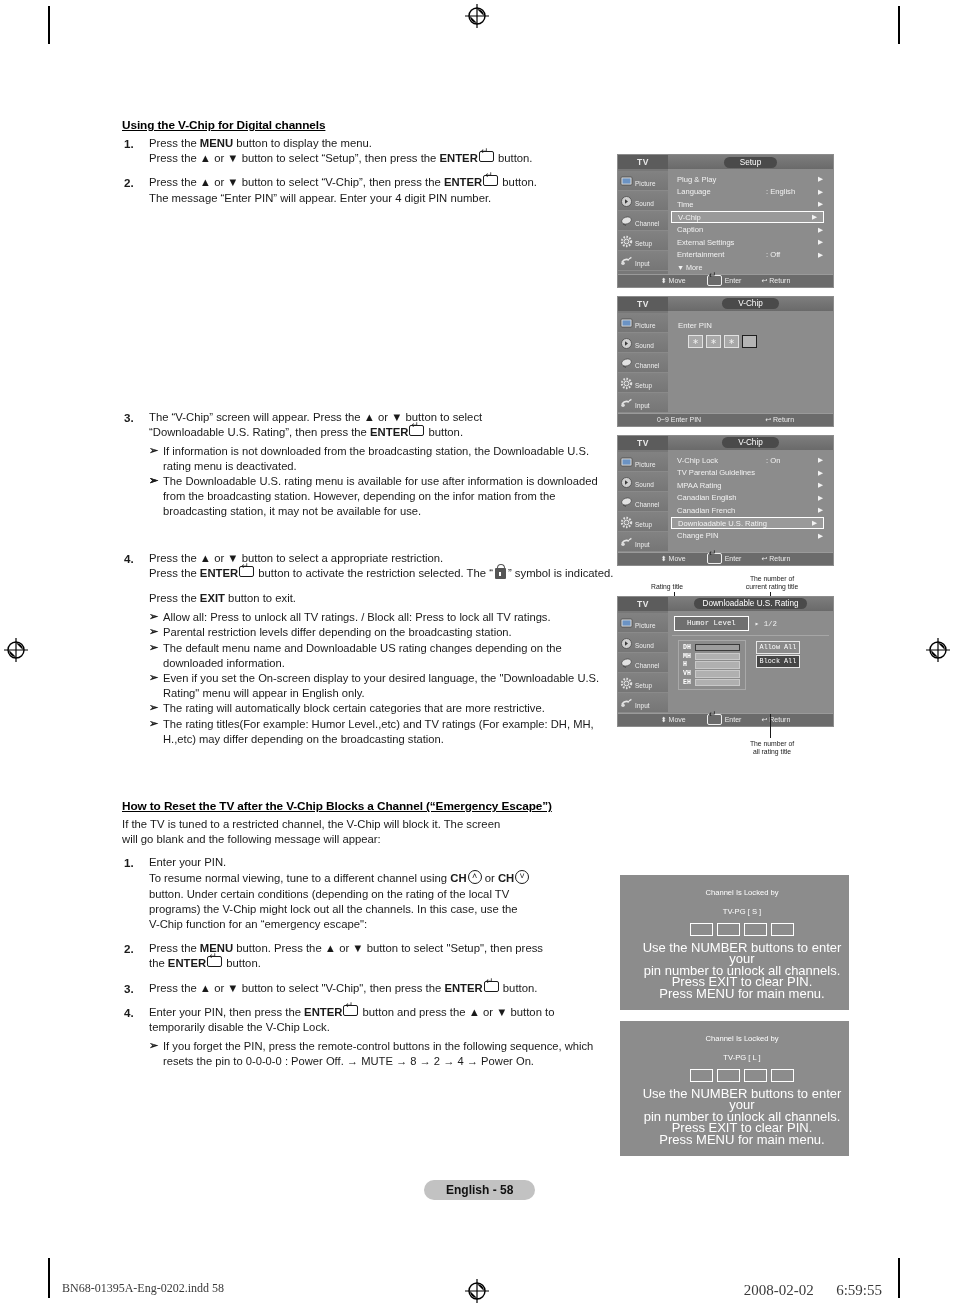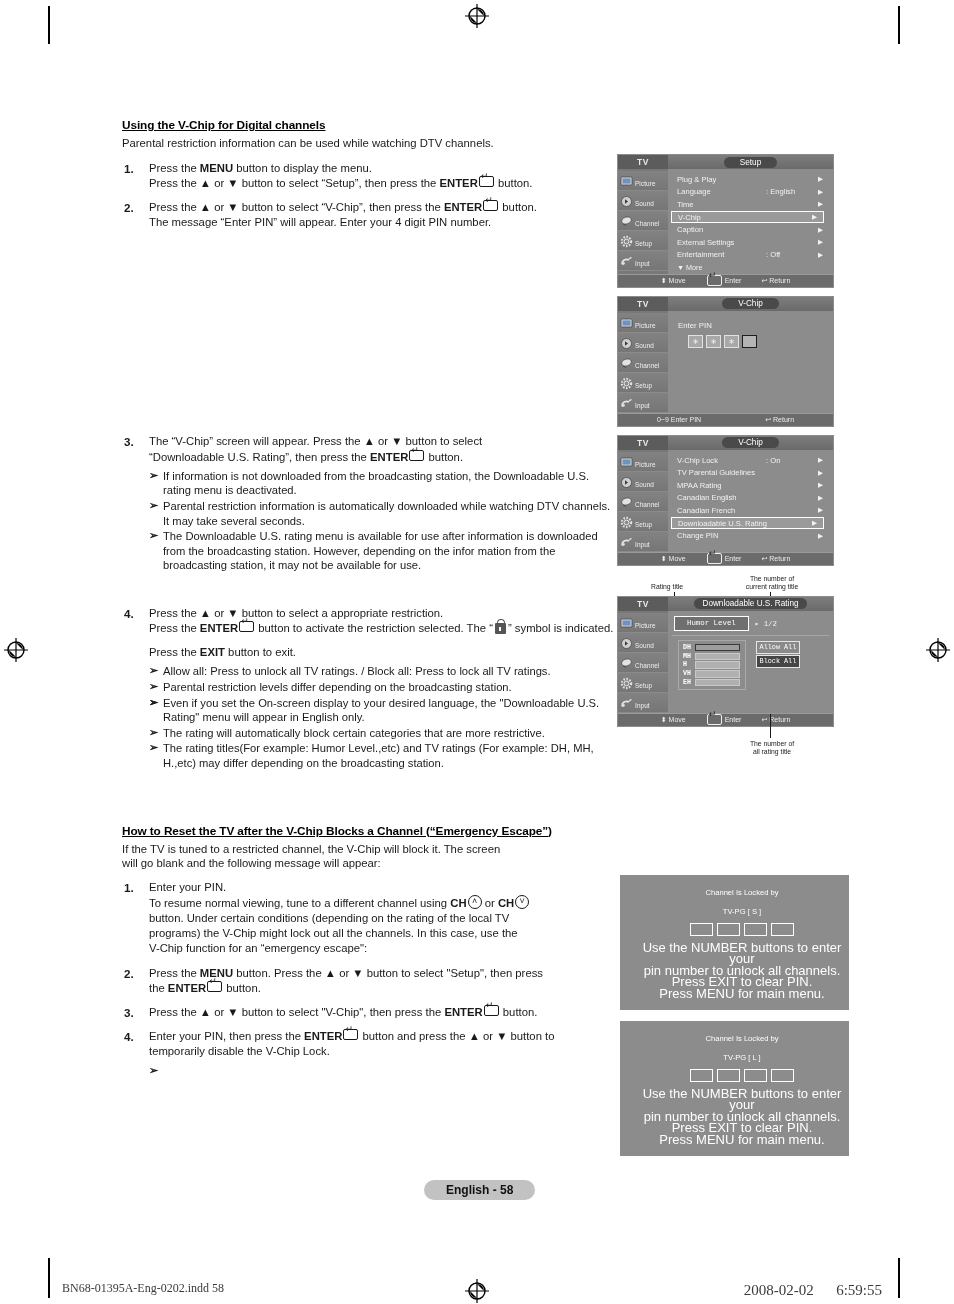--- a/index.html
+++ b/index.html
@@ -257,21 +257,20 @@
       <circle cx="13" cy="13" r="8" fill="none" stroke="#000" stroke-width="1.4"></circle>
       <path d="M13 1 V25 M1 13 H25" stroke="#000" stroke-width="1.2"></path>
       <path d="M13 6 A7 7 0 0 1 20 13 Z" fill="#000"></path>
       <path d="M13 20 A7 7 0 0 1 6 13 Z" fill="#000"></path>
     </svg>
   </div>
 
   <div class="col-left">
 
     <h2 class="section-head">Using the V-Chip for Digital channels</h2>
-    <p class="lead">Parental restriction information can be used while watching DTV channels.</p>
 
     <ol class="steps">
       <li>
         <span class="num">1.</span>
         <span>Press the </span><span class="bold">MENU</span><span> button to display the menu.</span><br>
         <span>Press the ▲ or ▼ button to select “Setup”, then press the </span><span class="bold">ENTER</span><span class="enterkey"></span><span> button.</span>
       </li>
       <li>
         <span class="num">2.</span>
         <span>Press the ▲ or ▼ button to select “V-Chip”, then press the </span><span class="bold">ENTER</span><span class="enterkey"></span><span> button.</span><br>
@@ -281,39 +280,39 @@
 
     <div class="spacer-block"></div>
 
     <ol class="steps">
       <li>
         <span class="num">3.</span>
         <span>The “V-Chip” screen will appear. Press the ▲ or ▼ button to select</span><br>
         <span>“Downloadable U.S. Rating”, then press the </span><span class="bold">ENTER</span><span class="enterkey"></span><span> button.</span>
         <ul class="notes">
           <li><span class="arrow">➢</span><span>If information is not downloaded from the broadcasting station, the Downloadable U.S. rating menu is deactivated.</span></li>
-          <li><span class="arrow">➢</span><span>Parental restriction information is automatically downloaded while watching DTV channels. It may take several seconds.</span></li>
+          <li><span class="arrow">➢</span></li>
           <li><span class="arrow">➢</span><span>The Downloadable U.S. rating menu is available for use after information is downloaded from the broadcasting station. However, depending on the infor mation from the broadcasting station, it may not be available for use.</span></li>
         </ul>
       </li>
     </ol>
 
     <div style="height:24px;"></div>
 
     <ol class="steps">
       <li>
         <span class="num">4.</span>
         <span>Press the ▲ or ▼ button to select a appropriate restriction.</span><br>
         <span>Press the </span><span class="bold">ENTER</span><span class="enterkey"></span><span> button to activate the restriction selected. The “</span><span class="lockglyph"></span><span>” symbol is indicated.</span>
         <div style="height:9px;"></div>
         <span>Press the </span><span class="bold">EXIT</span><span> button to exit.</span>
         <ul class="notes sub-notes">
           <li><span class="arrow">➢</span><span>Allow all: Press to unlock all TV ratings. / Block all: Press to lock all TV ratings.</span></li>
           <li><span class="arrow">➢</span><span>Parental restriction levels differ depending on the broadcasting station.</span></li>
-          <li><span class="arrow">➢</span></li>
+          <li><span class="arrow">➢</span><span>The default menu name and Downloadable US rating changes depending on the downloaded information.</span></li>
           <li><span class="arrow">➢</span><span>Even if you set the On-screen display to your desired language, the "Downloadable U.S. Rating" menu will appear in English only.</span></li>
           <li><span class="arrow">➢</span><span>The rating will automatically block certain categories that are more restrictive.</span></li>
           <li><span class="arrow">➢</span><span>The rating titles(For example: Humor Level.,etc) and TV ratings (For example: DH, MH, H.,etc) may differ depending on the broadcasting station.</span></li>
         </ul>
       </li>
     </ol>
 
     <div style="height:44px;"></div>
 
     <h2 class="section-head">How to Reset the TV after the V-Chip Blocks a Channel (“Emergency Escape”)</h2>
@@ -338,21 +337,21 @@
       </li>
       <li>
         <span class="num">3.</span>
         <span>Press the ▲ or ▼ button to select "V-Chip", then press the </span><span class="bold">ENTER</span><span class="enterkey"></span><span> button.</span>
       </li>
       <li>
         <span class="num">4.</span>
         <span>Enter your PIN, then press the </span><span class="bold">ENTER</span><span class="enterkey"></span><span> button and press the ▲ or ▼ button to</span><br>
         <span>temporarily disable the V-Chip Lock.</span>
         <ul class="notes sub-notes">
-          <li><span class="arrow">➢</span></li>
+          <li><span class="arrow">➢</span><span>If you forget the PIN, press the remote-control buttons in the following sequence, which resets the pin to 0-0-0-0 : Power Off. → MUTE → 8 → 2 → 4 → Power On.</span></li>
         </ul>
       </li>
     </ol>
   </div>
 
   <div class="col-right">
 
     <div class="osd">
       <div class="osd-top">
         <div class="tvlabel">TV</div>

